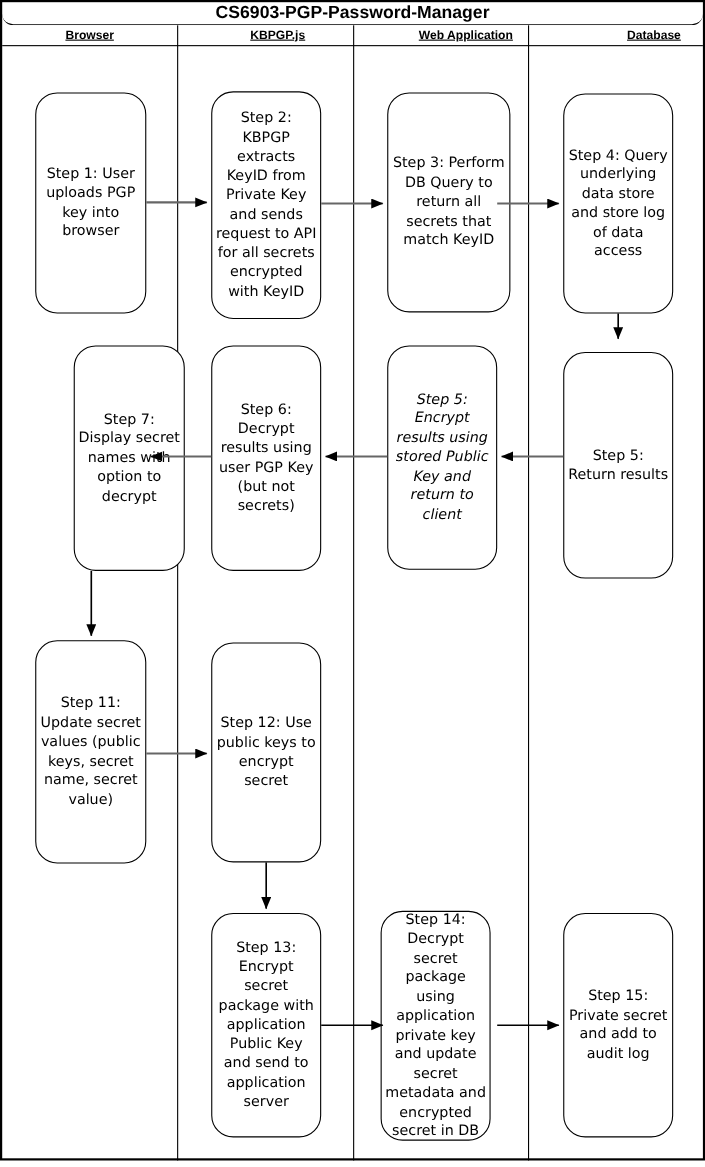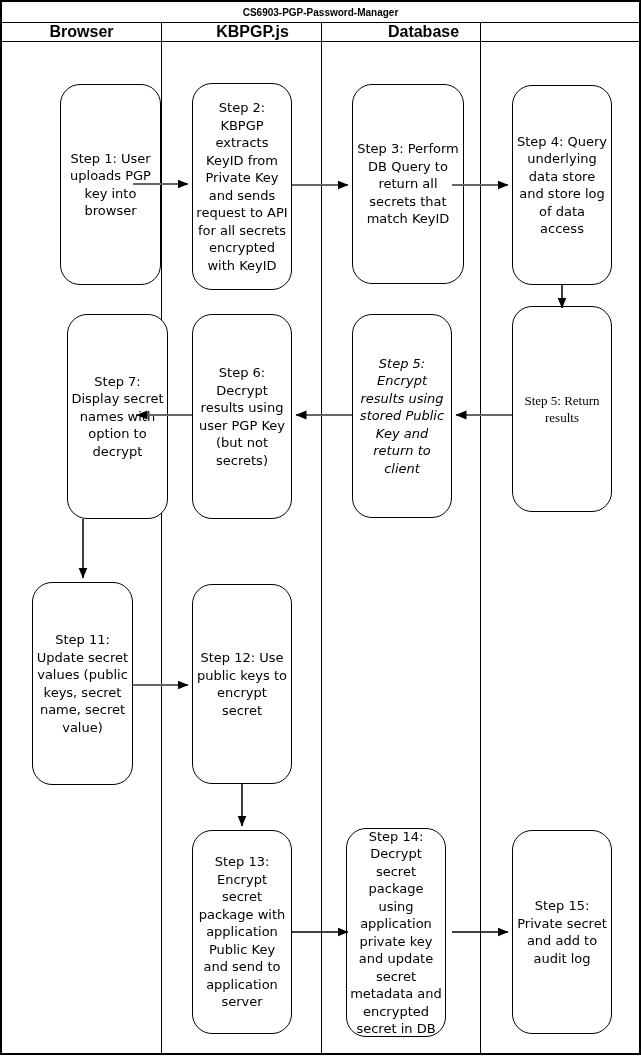--- a/index.html
+++ b/index.html
@@ -21,35 +21,37 @@
     box-sizing: border-box;
   }
   .title-row {
     position: absolute;
     left: 0; top: 0;
     width: 637px; height: 20px;
     border-bottom: 1px solid #000000;
     display: flex; align-items: center; justify-content: center;
     font-family: "Liberation Sans", sans-serif;
     font-weight: bold;
-    font-size: 10px;
+    font-size: 16px;
+    border-radius: 10px;
   }
   .header-row {
     position: absolute;
     left: 0; top: 21px;
     width: 637px; height: 18px;
     border-bottom: 1px solid #000000;
     display: flex;
   }
   .lane-header {
     flex: 0 0 159px;
     display: flex; align-items: center; justify-content: center;
     font-family: "Liberation Sans", sans-serif;
     font-weight: bold;
-    font-size: 16px;
+    font-size: 11px;
+    text-decoration: underline;
   }
   .lane-header + .lane-header { border-left: 0; margin-left: 12px; }
   .vline {
     position: absolute;
     top: 21px;
     width: 1px;
     height: 1032px;
     background: #000000;
   }
   .vline.v1 { left: 159px; }
@@ -60,28 +62,28 @@
     border: 1px solid #000000;
     border-radius: 20px;
     background: #ffffff;
     box-sizing: border-box;
     display: flex; align-items: center; justify-content: flex-start;
     text-align: center;
     font-size: 13px;
     line-height: 17.5px;
     padding: 0 3px;
   }
-  .n-step1  { left: 30px;  top: 82px;  width: 101px; height: 201px; margin-left: 28px; }
+  .n-step1  { left: 30px;  top: 82px;  width: 101px; height: 201px; }
   .n-step2  { left: 190px; top: 81px;  width: 100px; height: 207px; }
   .n-step3  { left: 350px; top: 82px;  width: 112px; height: 200px; }
   .n-step4  { left: 510px; top: 83px;  width: 100px; height: 200px; }
   .n-step7  { left: 30px;  top: 312px; width: 101px; height: 205px; margin-left: 35px; }
   .n-step6  { left: 190px; top: 312px; width: 100px; height: 205px; }
   .n-step5e { left: 350px; top: 312px; width: 100px; height: 204px; font-style: italic; }
-  .n-step5r { left: 510px; top: 304px; width: 100px; height: 206px; font-family: Liberation Serif, serif; }
+  .n-step5r { left: 510px; top: 318px; width: 100px; height: 206px; }
   .n-step11 { left: 30px;  top: 580px; width: 101px; height: 203px; }
   .n-step12 { left: 190px; top: 582px; width: 100px; height: 200px; }
   .n-step13 { left: 190px; top: 828px; width: 100px; height: 204px; }
   .n-step14 { left: 344px; top: 826px; width: 100px; height: 209px; }
   .n-step15 { left: 510px; top: 828px; width: 100px; height: 204px; }
   svg.connectors {
     position: absolute;
     left: 0; top: 0;
     pointer-events: none;
   }
@@ -92,20 +94,21 @@
 <body>
 
 <div class="page">
   <div class="canvas">
 
     <div class="title-row">CS6903-PGP-Password-Manager</div>
 
     <div class="header-row">
       <div class="lane-header">Browser</div>
       <div class="lane-header">KBPGP.js</div>
+      <div class="lane-header">Web Application</div>
       <div class="lane-header">Database</div>
     </div>
 
     <div class="vline v1"></div>
     <div class="vline v2"></div>
     <div class="vline v3"></div>
 
     <div class="node n-step1">
       <span>Step 1: User uploads PGP key into browser</span>
     </div>

